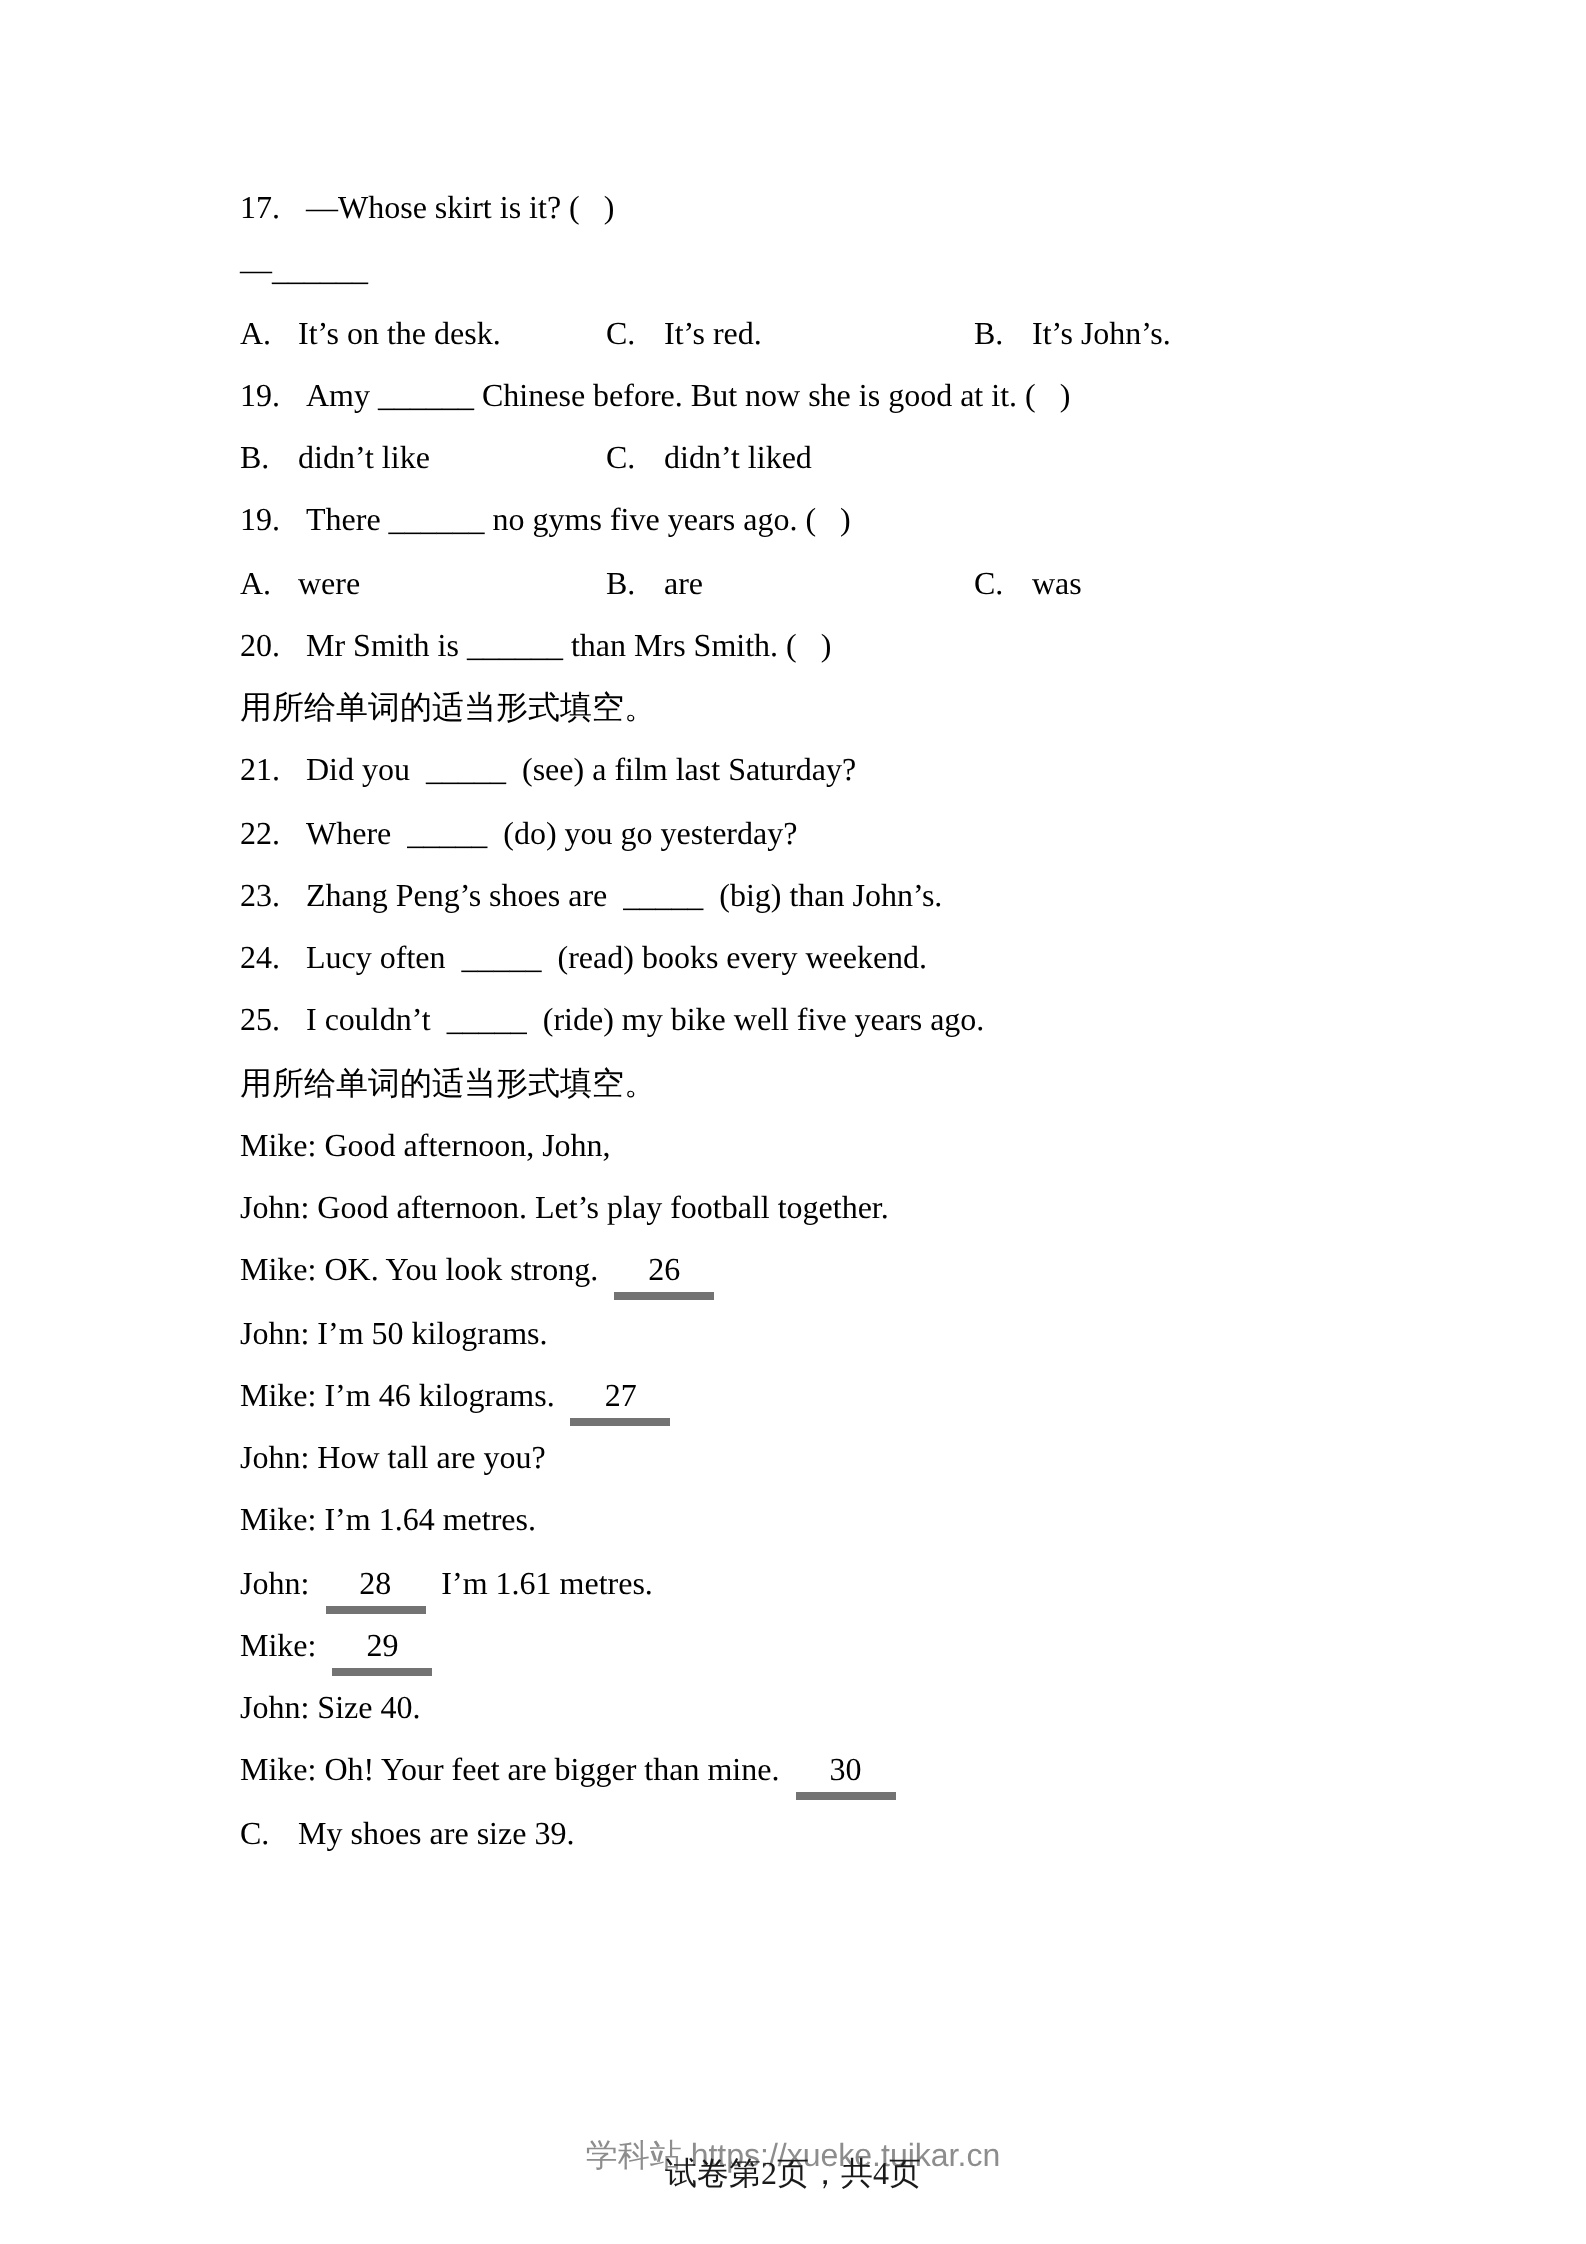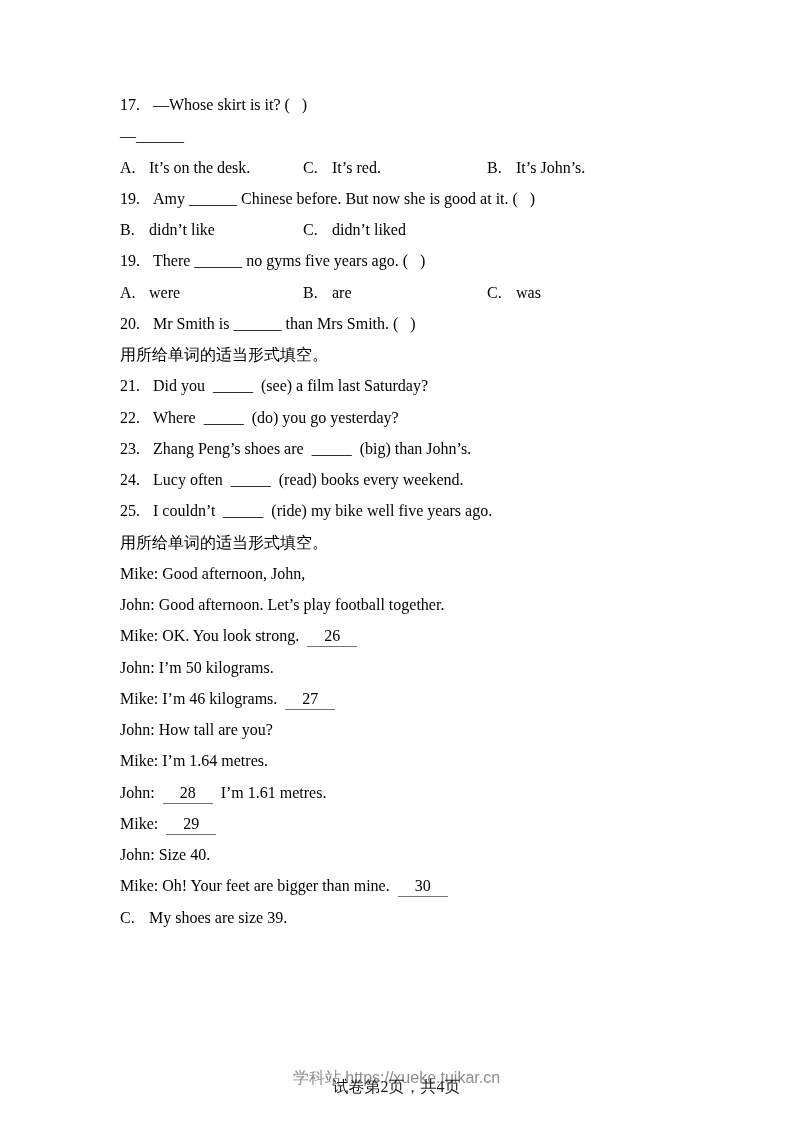--- a/index.html
+++ b/index.html
@@ -25,21 +25,21 @@
     font-size: 16px;
     white-space: pre;
   }
   .qnum { display: inline-block; min-width: 33px; }
   .opts { display: grid; grid-template-columns: 183px 184px auto; }
   .olabel { display: inline-block; min-width: 29px; }
   .bnum {
     display: inline-block;
     min-width: 50px;
     text-align: center;
-    border-bottom: 1px solid #737373;
+    border-bottom: 4px solid #737373;
     line-height: 20px;
     margin-left: 8px;
   }
   .bnum.mid { margin-right: 8px; }
   .footer-watermark {
     position: absolute;
     left: 0; right: 0;
     top: 1068px;
     text-align: center;
     font-family: "Liberation Sans", "DejaVu Sans", sans-serif;

